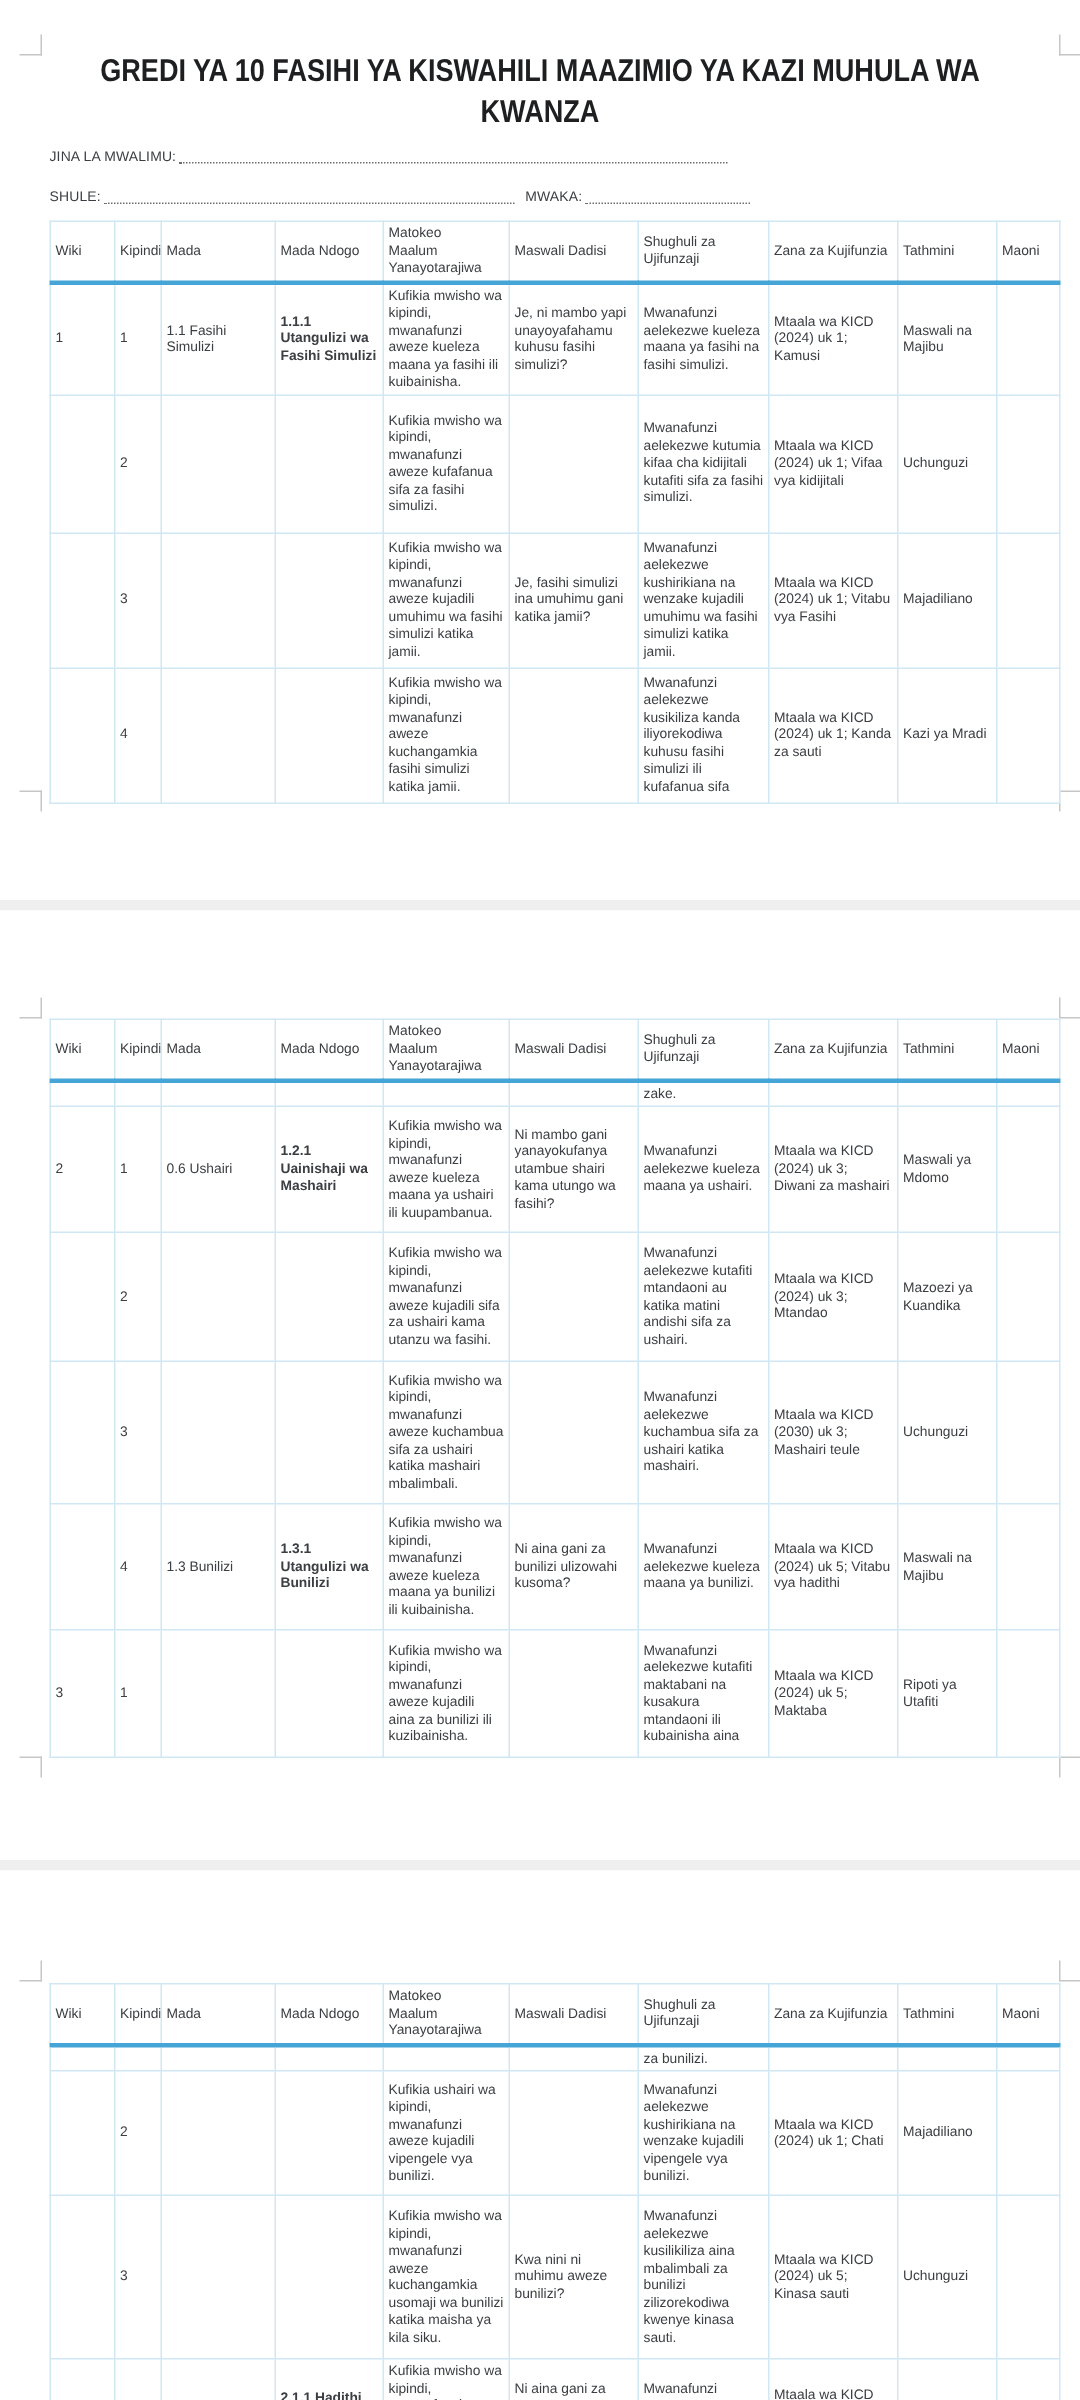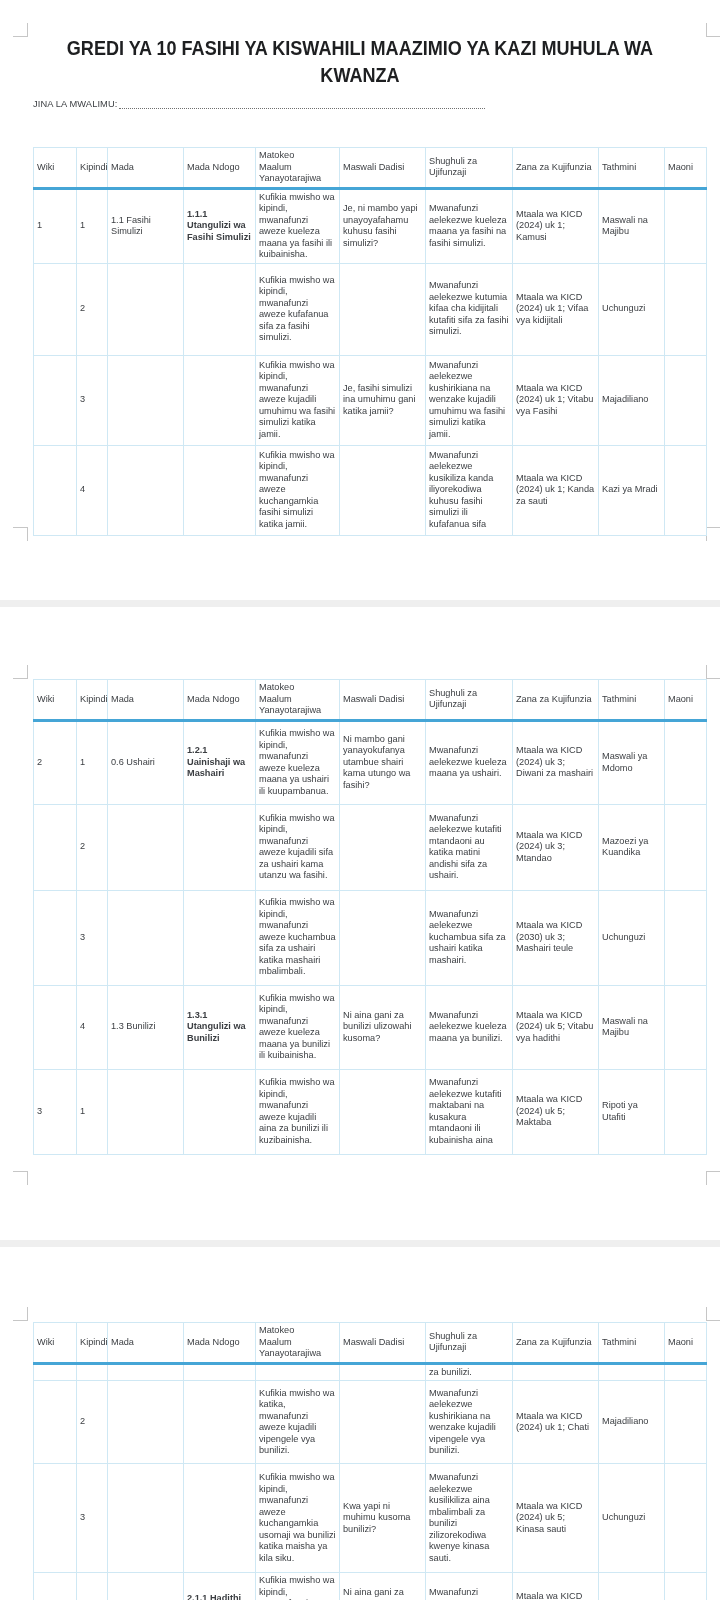--- a/index.html
+++ b/index.html
@@ -58,20 +58,27 @@
   <div class="corner br" style="left:706px;top:527px;"></div>
 
   <div class="title">
     <div>GREDI YA 10 FASIHI YA KISWAHILI MAAZIMIO YA KAZI MUHULA WA</div>
     <div>KWANZA</div>
   </div>
 
   <div class="form-line" id="line-jina">
     <span>JINA LA MWALIMU:</span>
     <span class="leader l-jina"></span>
+  </div>
+  <div class="form-line" id="line-shule">
+    <span>SHULE:</span>
+    <span class="leader l-shule"></span>
+    <span class="gap"></span>
+    <span>MWAKA:</span>
+    <span class="leader l-mwaka"></span>
   </div>
 
   <div class="tbl-slot">
       <table>
         <colgroup>
           <col style="width: 43px;">
           <col style="width: 31px;">
           <col style="width: 76px;">
           <col style="width: 72px;">
           <col style="width: 84px;">
@@ -183,20 +190,32 @@
 Maalum
 Yanayotarajiwa</th>
             <th>Maswali Dadisi</th>
             <th>Shughuli za Ujifunzaji</th>
             <th>Zana za Kujifunzia</th>
             <th>Tathmini</th>
             <th>Maoni</th>
           </tr>
         </thead>
         <tbody>
+          <tr style="height: 15px;">
+            <td></td>
+            <td></td>
+            <td></td>
+            <td></td>
+            <td></td>
+            <td></td>
+            <td>zake.</td>
+            <td></td>
+            <td></td>
+            <td></td>
+          </tr>
           <tr style="height: 84px;">
             <td>2</td>
             <td>1</td>
             <td>0.6 Ushairi</td>
             <td>1.2.1 Uainishaji wa Mashairi</td>
             <td>Kufikia mwisho wa kipindi, mwanafunzi aweze kueleza maana ya ushairi ili kuupambanua.</td>
             <td>Ni mambo gani yanayokufanya utambue shairi kama utungo wa fasihi?</td>
             <td>Mwanafunzi aelekezwe kueleza maana ya ushairi.</td>
             <td>Mtaala wa KICD (2024) uk 3; Diwani za mashairi</td>
             <td>Maswali ya Mdomo</td>
@@ -302,34 +321,34 @@
             <td>za bunilizi.</td>
             <td></td>
             <td></td>
             <td></td>
           </tr>
           <tr style="height: 83px;">
             <td></td>
             <td>2</td>
             <td></td>
             <td></td>
-            <td>Kufikia mwisho wa katika, mwanafunzi aweze kujadili vipengele vya bunilizi.</td>
+            <td>Kufikia ushairi wa kipindi, mwanafunzi aweze kujadili vipengele vya bunilizi.</td>
             <td></td>
             <td>Mwanafunzi aelekezwe kushirikiana na wenzake kujadili vipengele vya bunilizi.</td>
             <td>Mtaala wa KICD (2024) uk 1; Chati</td>
             <td>Majadiliano</td>
             <td></td>
           </tr>
           <tr style="height: 109px;">
             <td></td>
             <td>3</td>
             <td></td>
             <td></td>
             <td>Kufikia mwisho wa kipindi, mwanafunzi aweze kuchangamkia usomaji wa bunilizi katika maisha ya kila siku.</td>
-            <td>Kwa yapi ni muhimu kusoma bunilizi?</td>
+            <td>Kwa nini ni muhimu aweze bunilizi?</td>
             <td>Mwanafunzi aelekezwe kusilikiliza aina mbalimbali za bunilizi zilizorekodiwa kwenye kinasa sauti.</td>
             <td>Mtaala wa KICD (2024) uk 5; Kinasa sauti</td>
             <td>Uchunguzi</td>
             <td></td>
           </tr>
           <tr style="height: 120px;">
             <td style="vertical-align: top; padding-top: 0px;"></td>
             <td style="vertical-align: top; padding-top: 0px;"></td>
             <td style="vertical-align: top; padding-top: 28px;">2.1 Fasihi</td>
             <td style="vertical-align: top; padding-top: 20px;">2.1.1 Hadithi</td>

